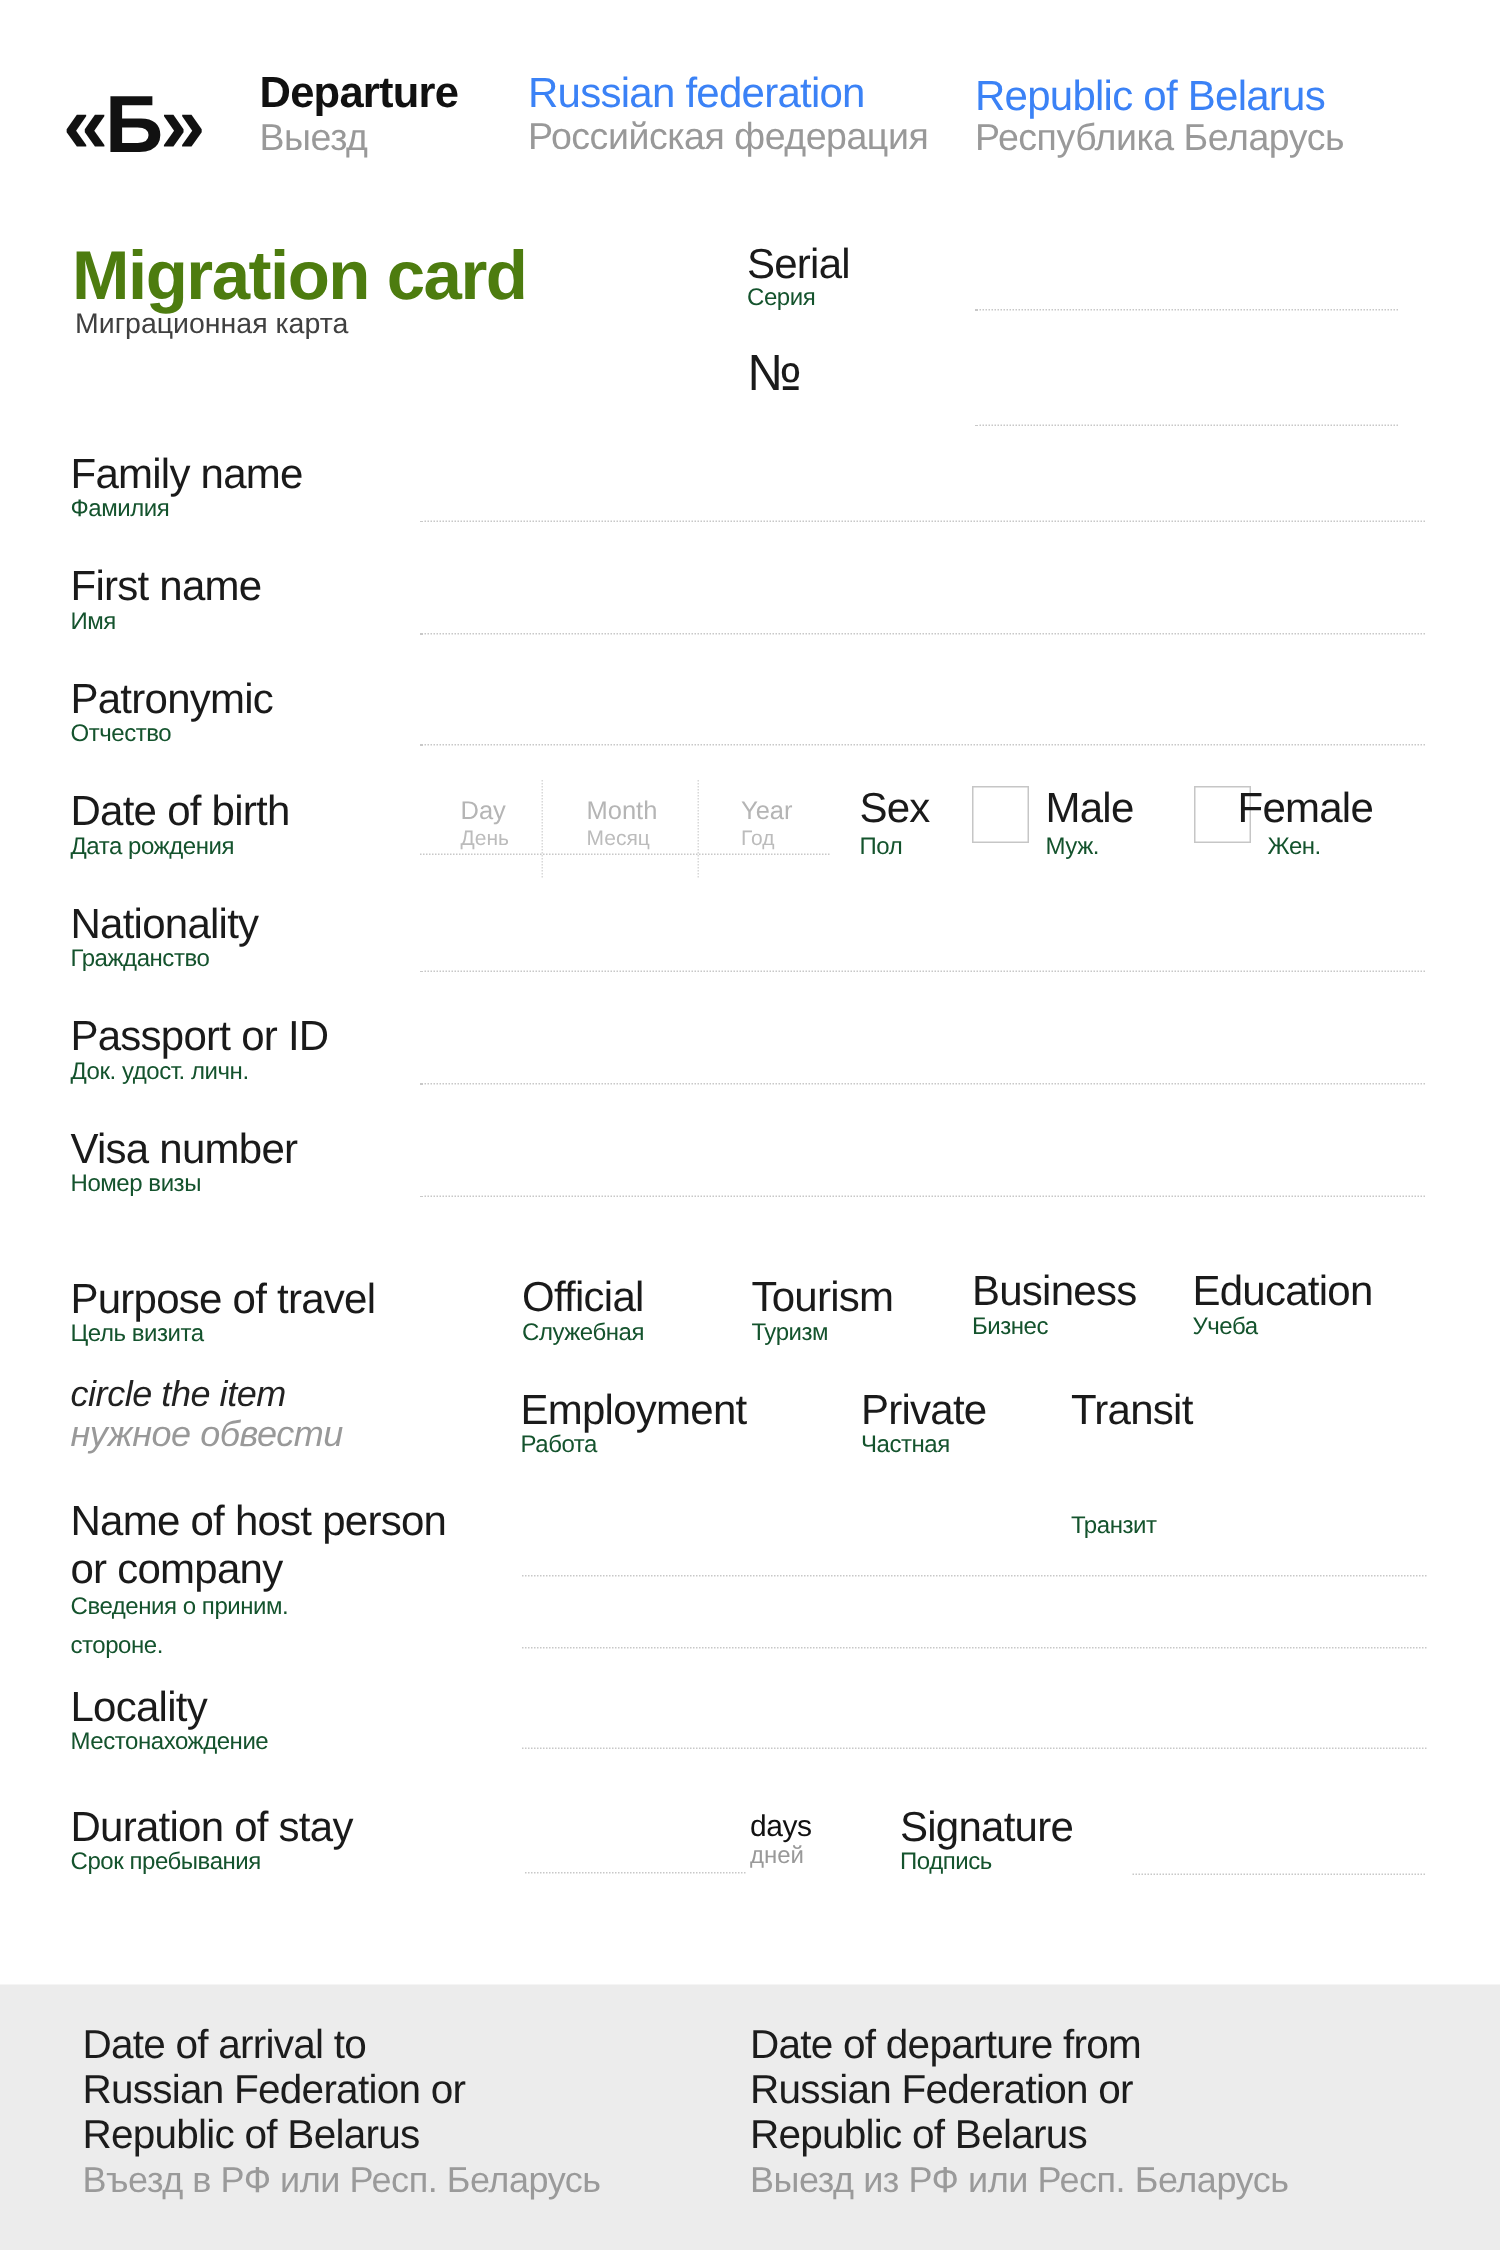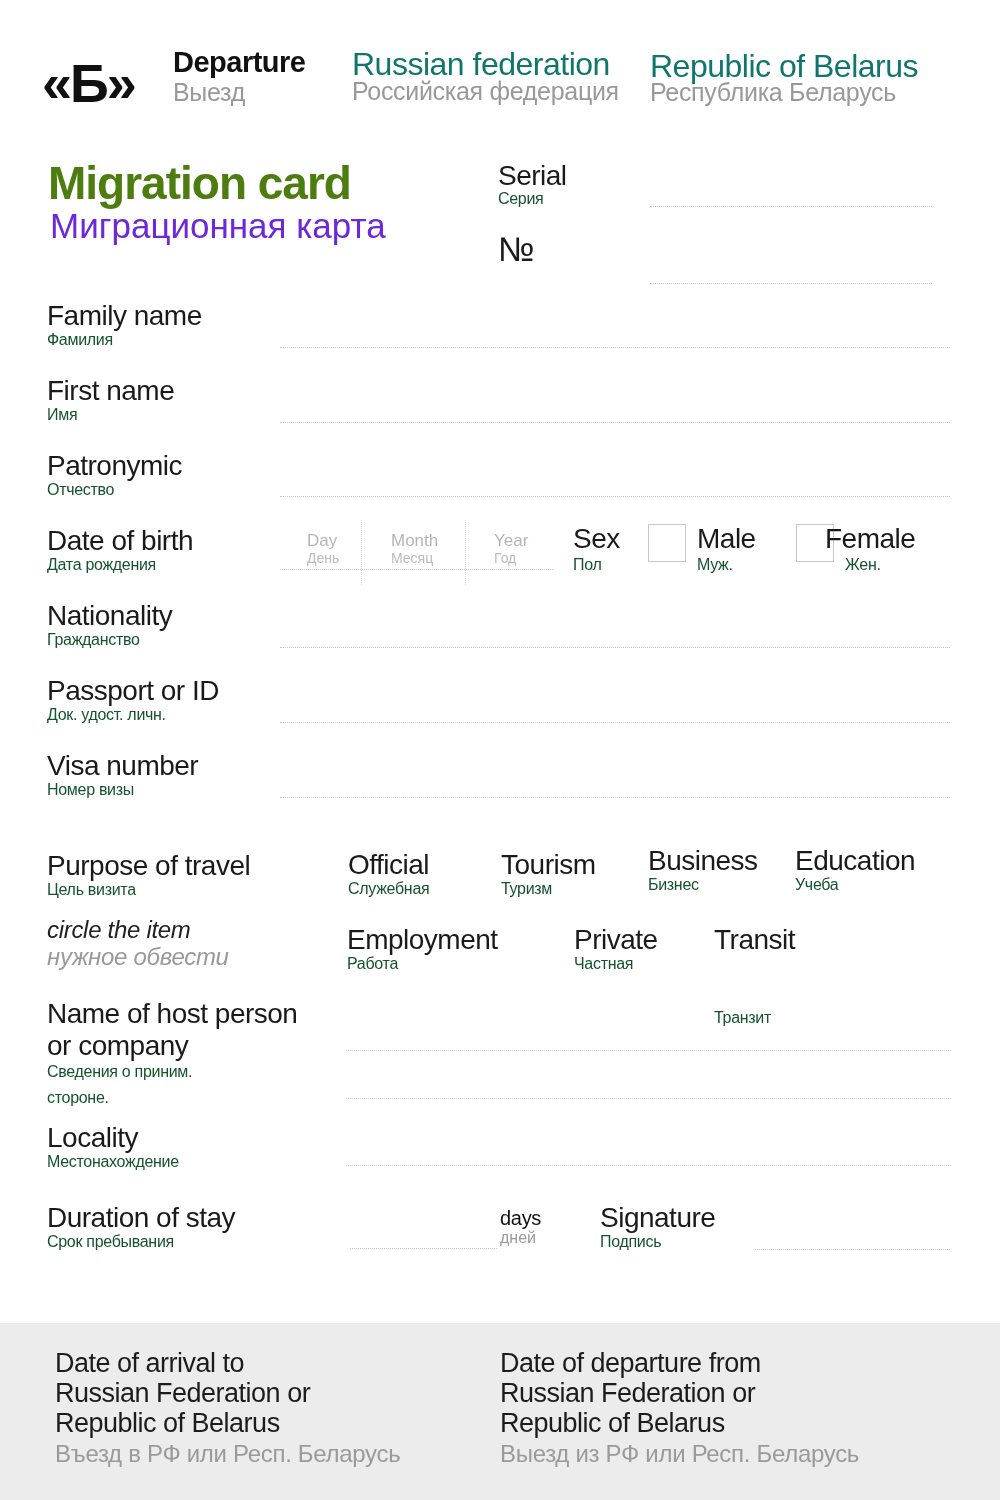--- a/index.html
+++ b/index.html
@@ -31,24 +31,24 @@
     border-left: 1px dotted #d8d8d8;
     width: 1px;
   }
   .logo {
     font-size: 54px;
     font-weight: 800;
     letter-spacing: -2px;
     color: #111;
   }
   .hdr-en-bold { font-size: 29px; font-weight: 800; letter-spacing: -0.5px; color: #111; }
-  .hdr-en { font-size: 32px; letter-spacing: -0.5px; color: #0f766e; }
+  .hdr-en { font-size: 28px; letter-spacing: -0.5px; color: #3b82f6; }
   .hdr-ru { font-size: 25px; color: #999; letter-spacing: -0.3px; }
   .title-en { font-size: 46px; font-weight: 800; letter-spacing: -1px; color: #4d7c0f; }
-  .title-ru { font-size: 35px; color: #6d28d9; }
+  .title-ru { font-size: 19px; color: #404040; }
   .num-sign { font-size: 34px; color: #1a1a1a; }
   .checkbox {
     position: absolute;
     width: 38px; height: 38px;
     border: 1px solid #c6c6c6;
     background: #fff;
   }
   .italic-en { font-size: 24px; font-style: italic; color: #222; letter-spacing: -0.3px; }
   .italic-ru { font-size: 24px; font-style: italic; color: #999; letter-spacing: -0.3px; }
   .small-en { font-size: 20px; color: #111; letter-spacing: -0.3px; }

